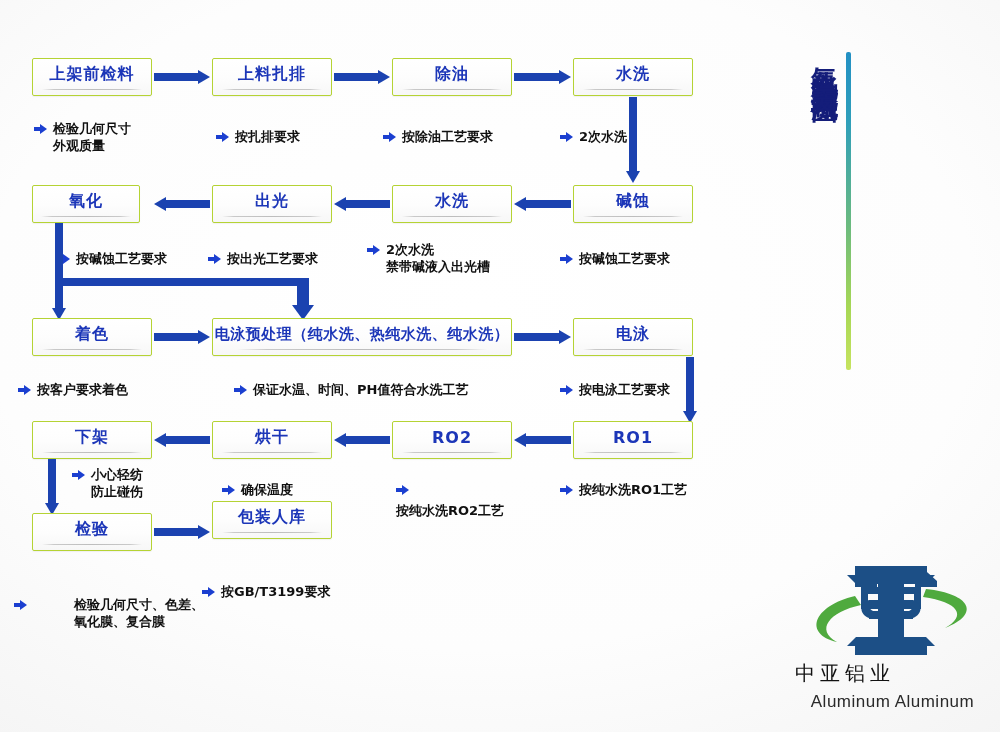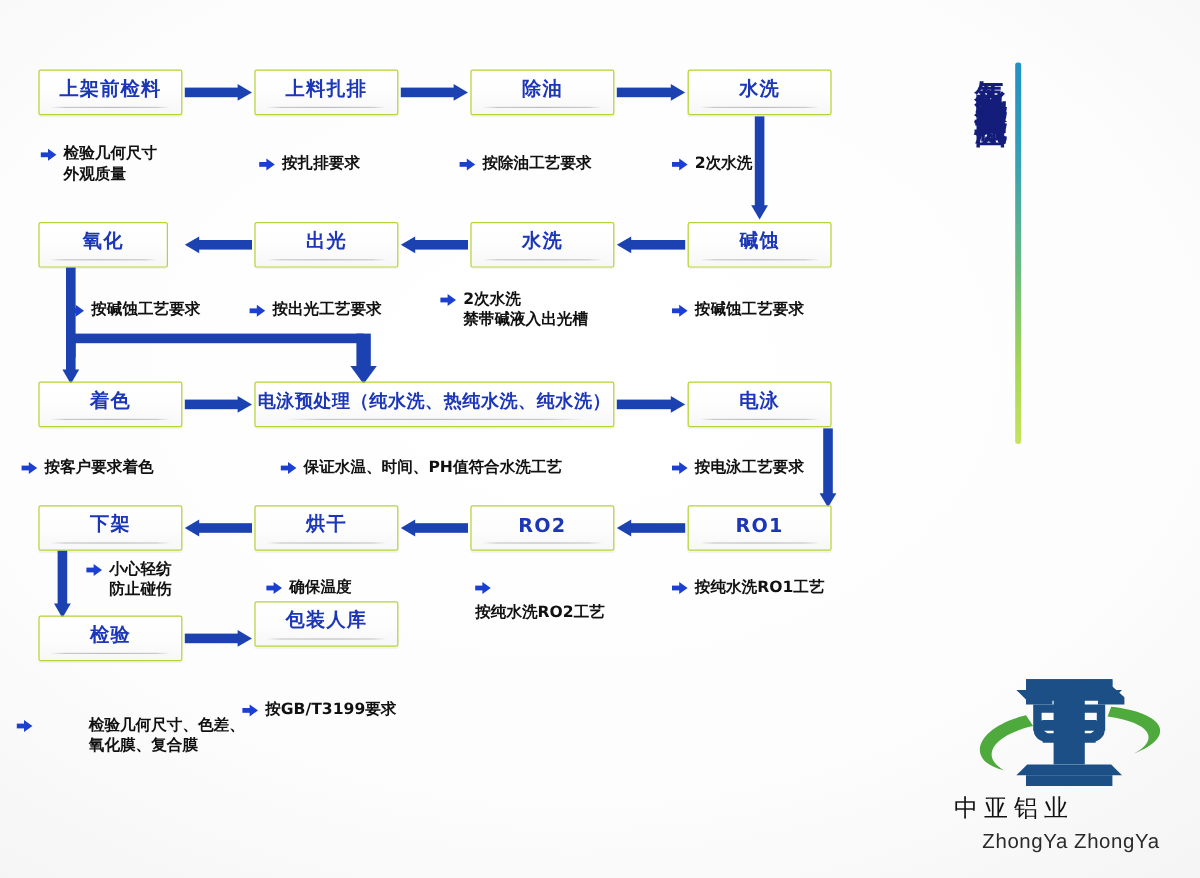--- a/index.html
+++ b/index.html
@@ -393,16 +393,16 @@
 
         <path d="M66 31 h22 v7 h-15 v8 h15 v7 h-22 z"></path>
         <path d="M126 31 h-22 v7 h15 v8 h-15 v7 h22 z"></path>
         <path d="M74 56 h44 v7 h-44 z"></path>
         <path d="M96 24 h10 v56 h-10 z"></path>
         <path d="M118 44 c 10 4, 10 14, 0 18 h-18 v-7 h14 c 4 -2, 4 -4, 0 -5 h-14 v-6 z"></path>
         <path d="M74 44 c -10 4, -10 14, 0 18 h18 v-7 h-14 c -4 -2, -4 -4, 0 -5 h14 v-6 z"></path>
       </g>
     </svg>
     <div id="logo-cn">中亚铝业</div>
-    <div id="logo-en">ZhongYa ZhongYa</div>
+    <div id="logo-en">Aluminum Aluminum</div>
   </div>
 
 </div>
 
 </body></html>

